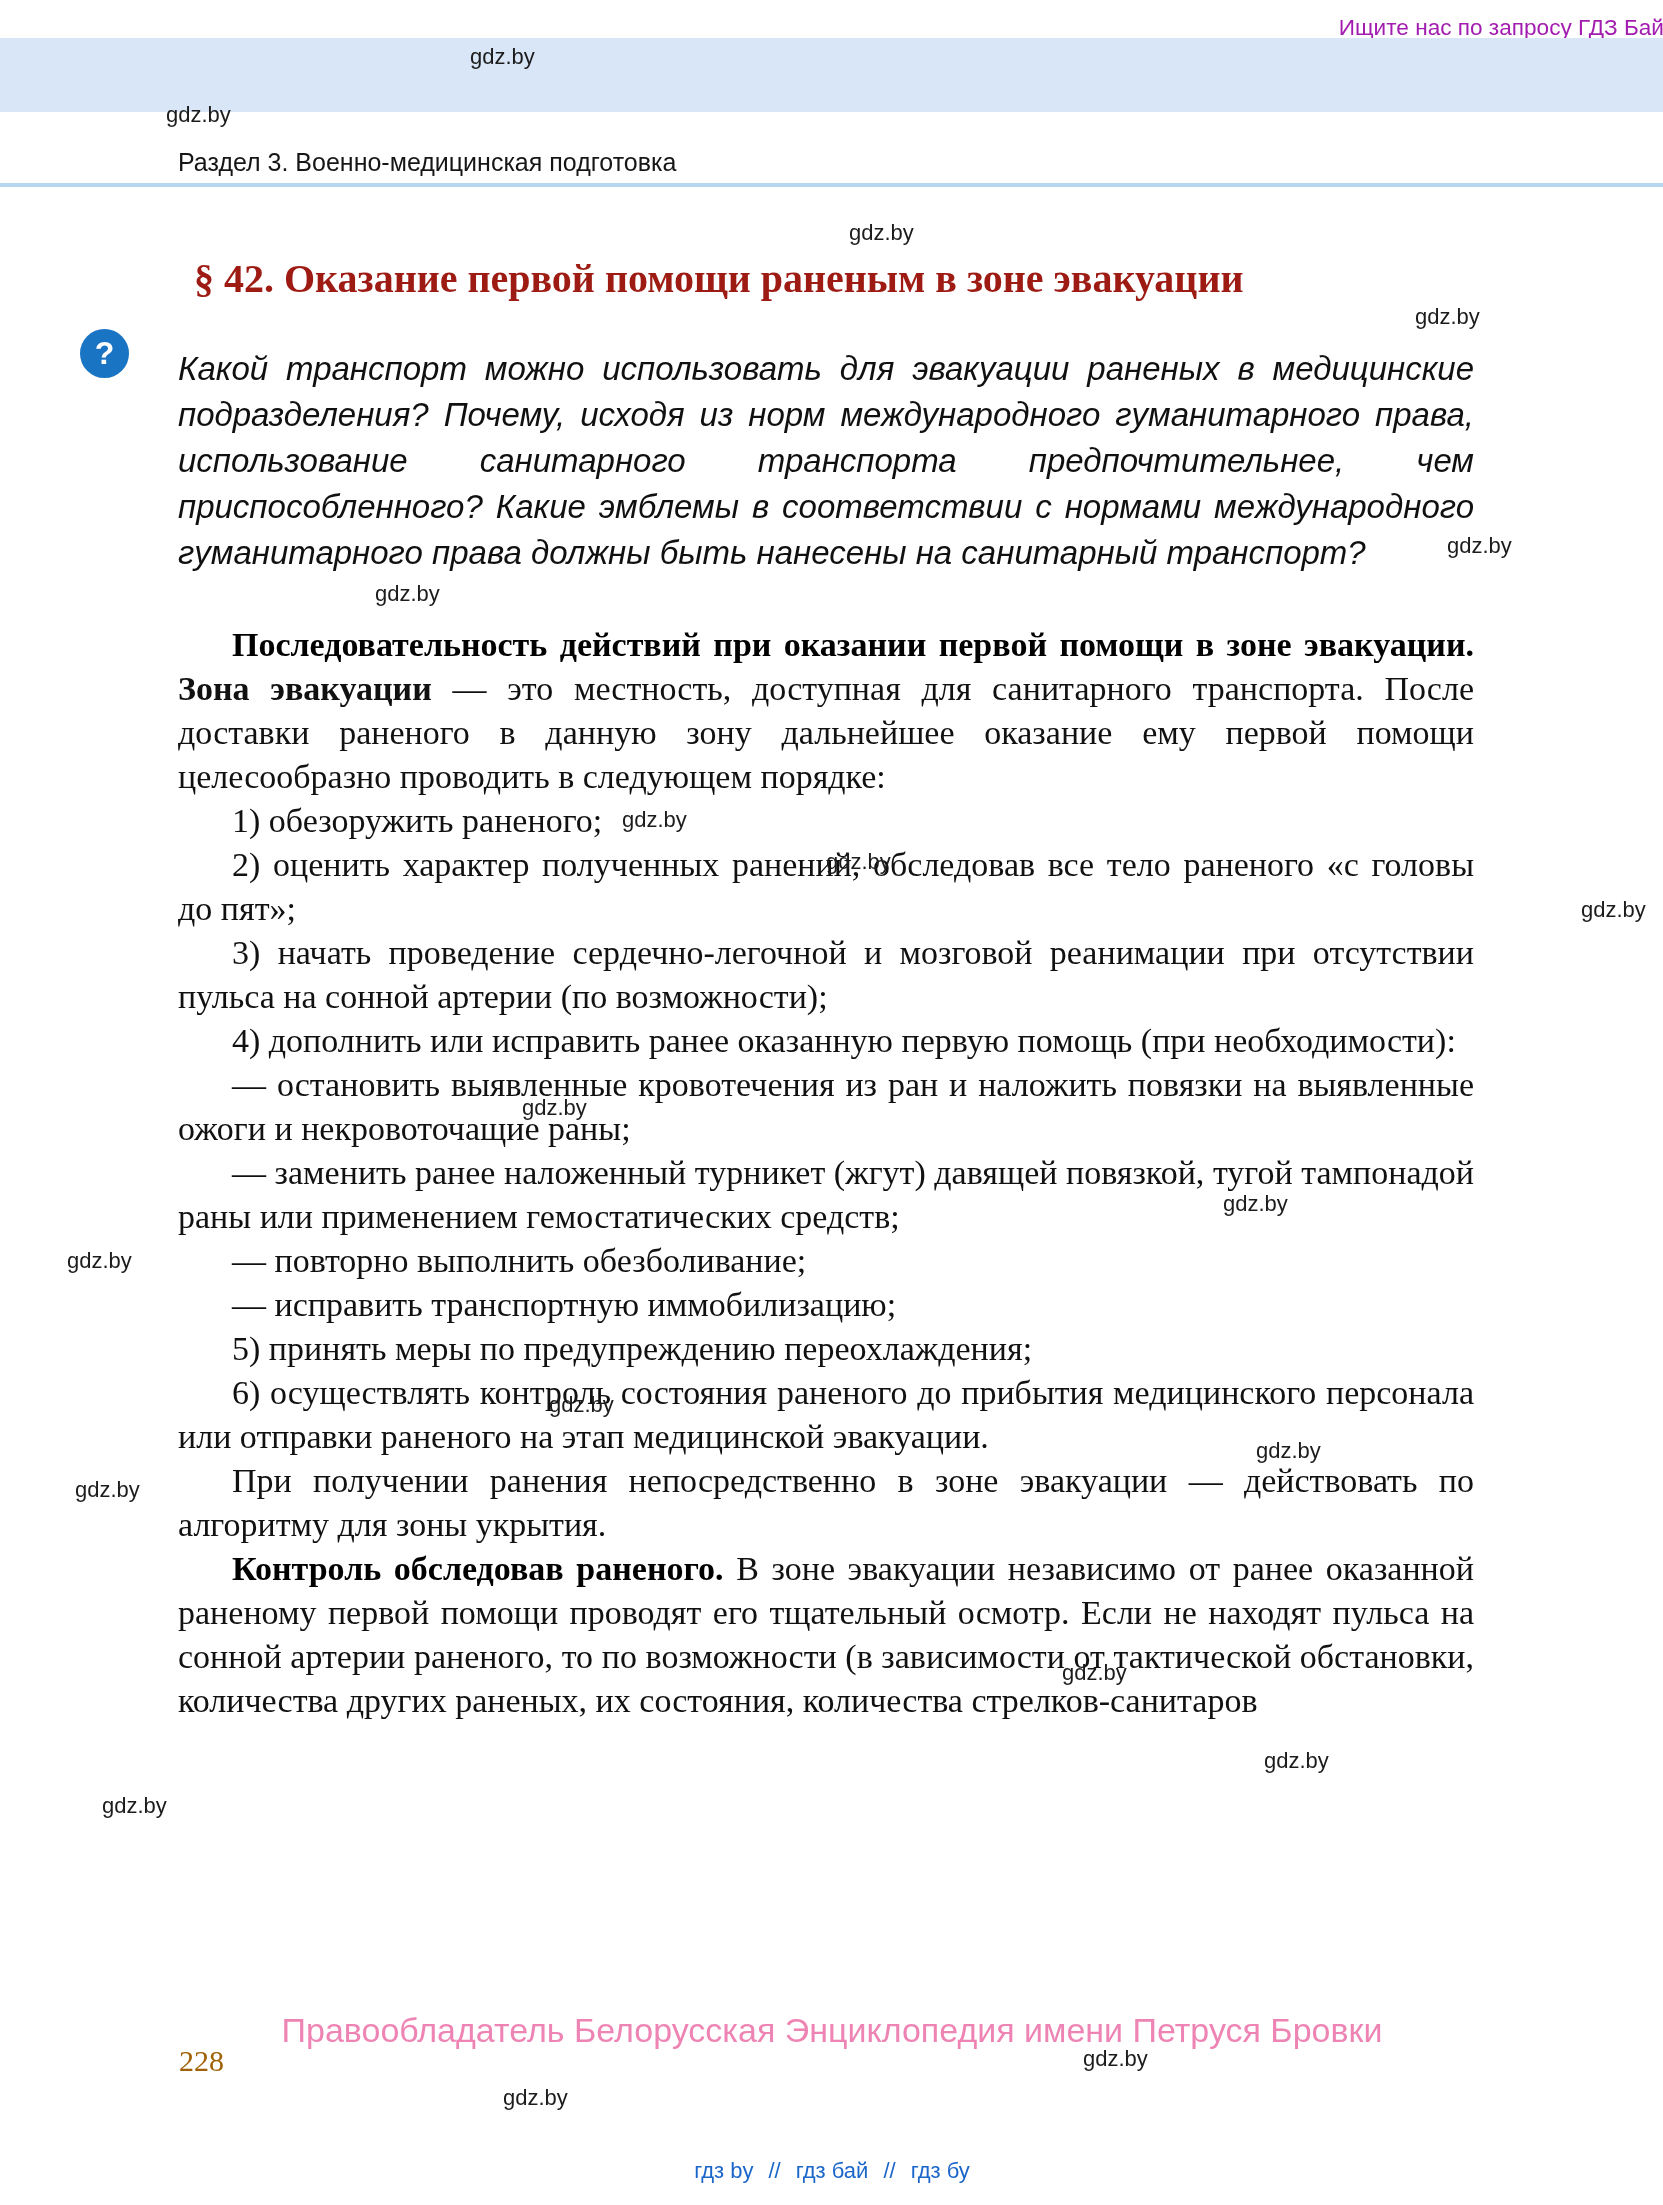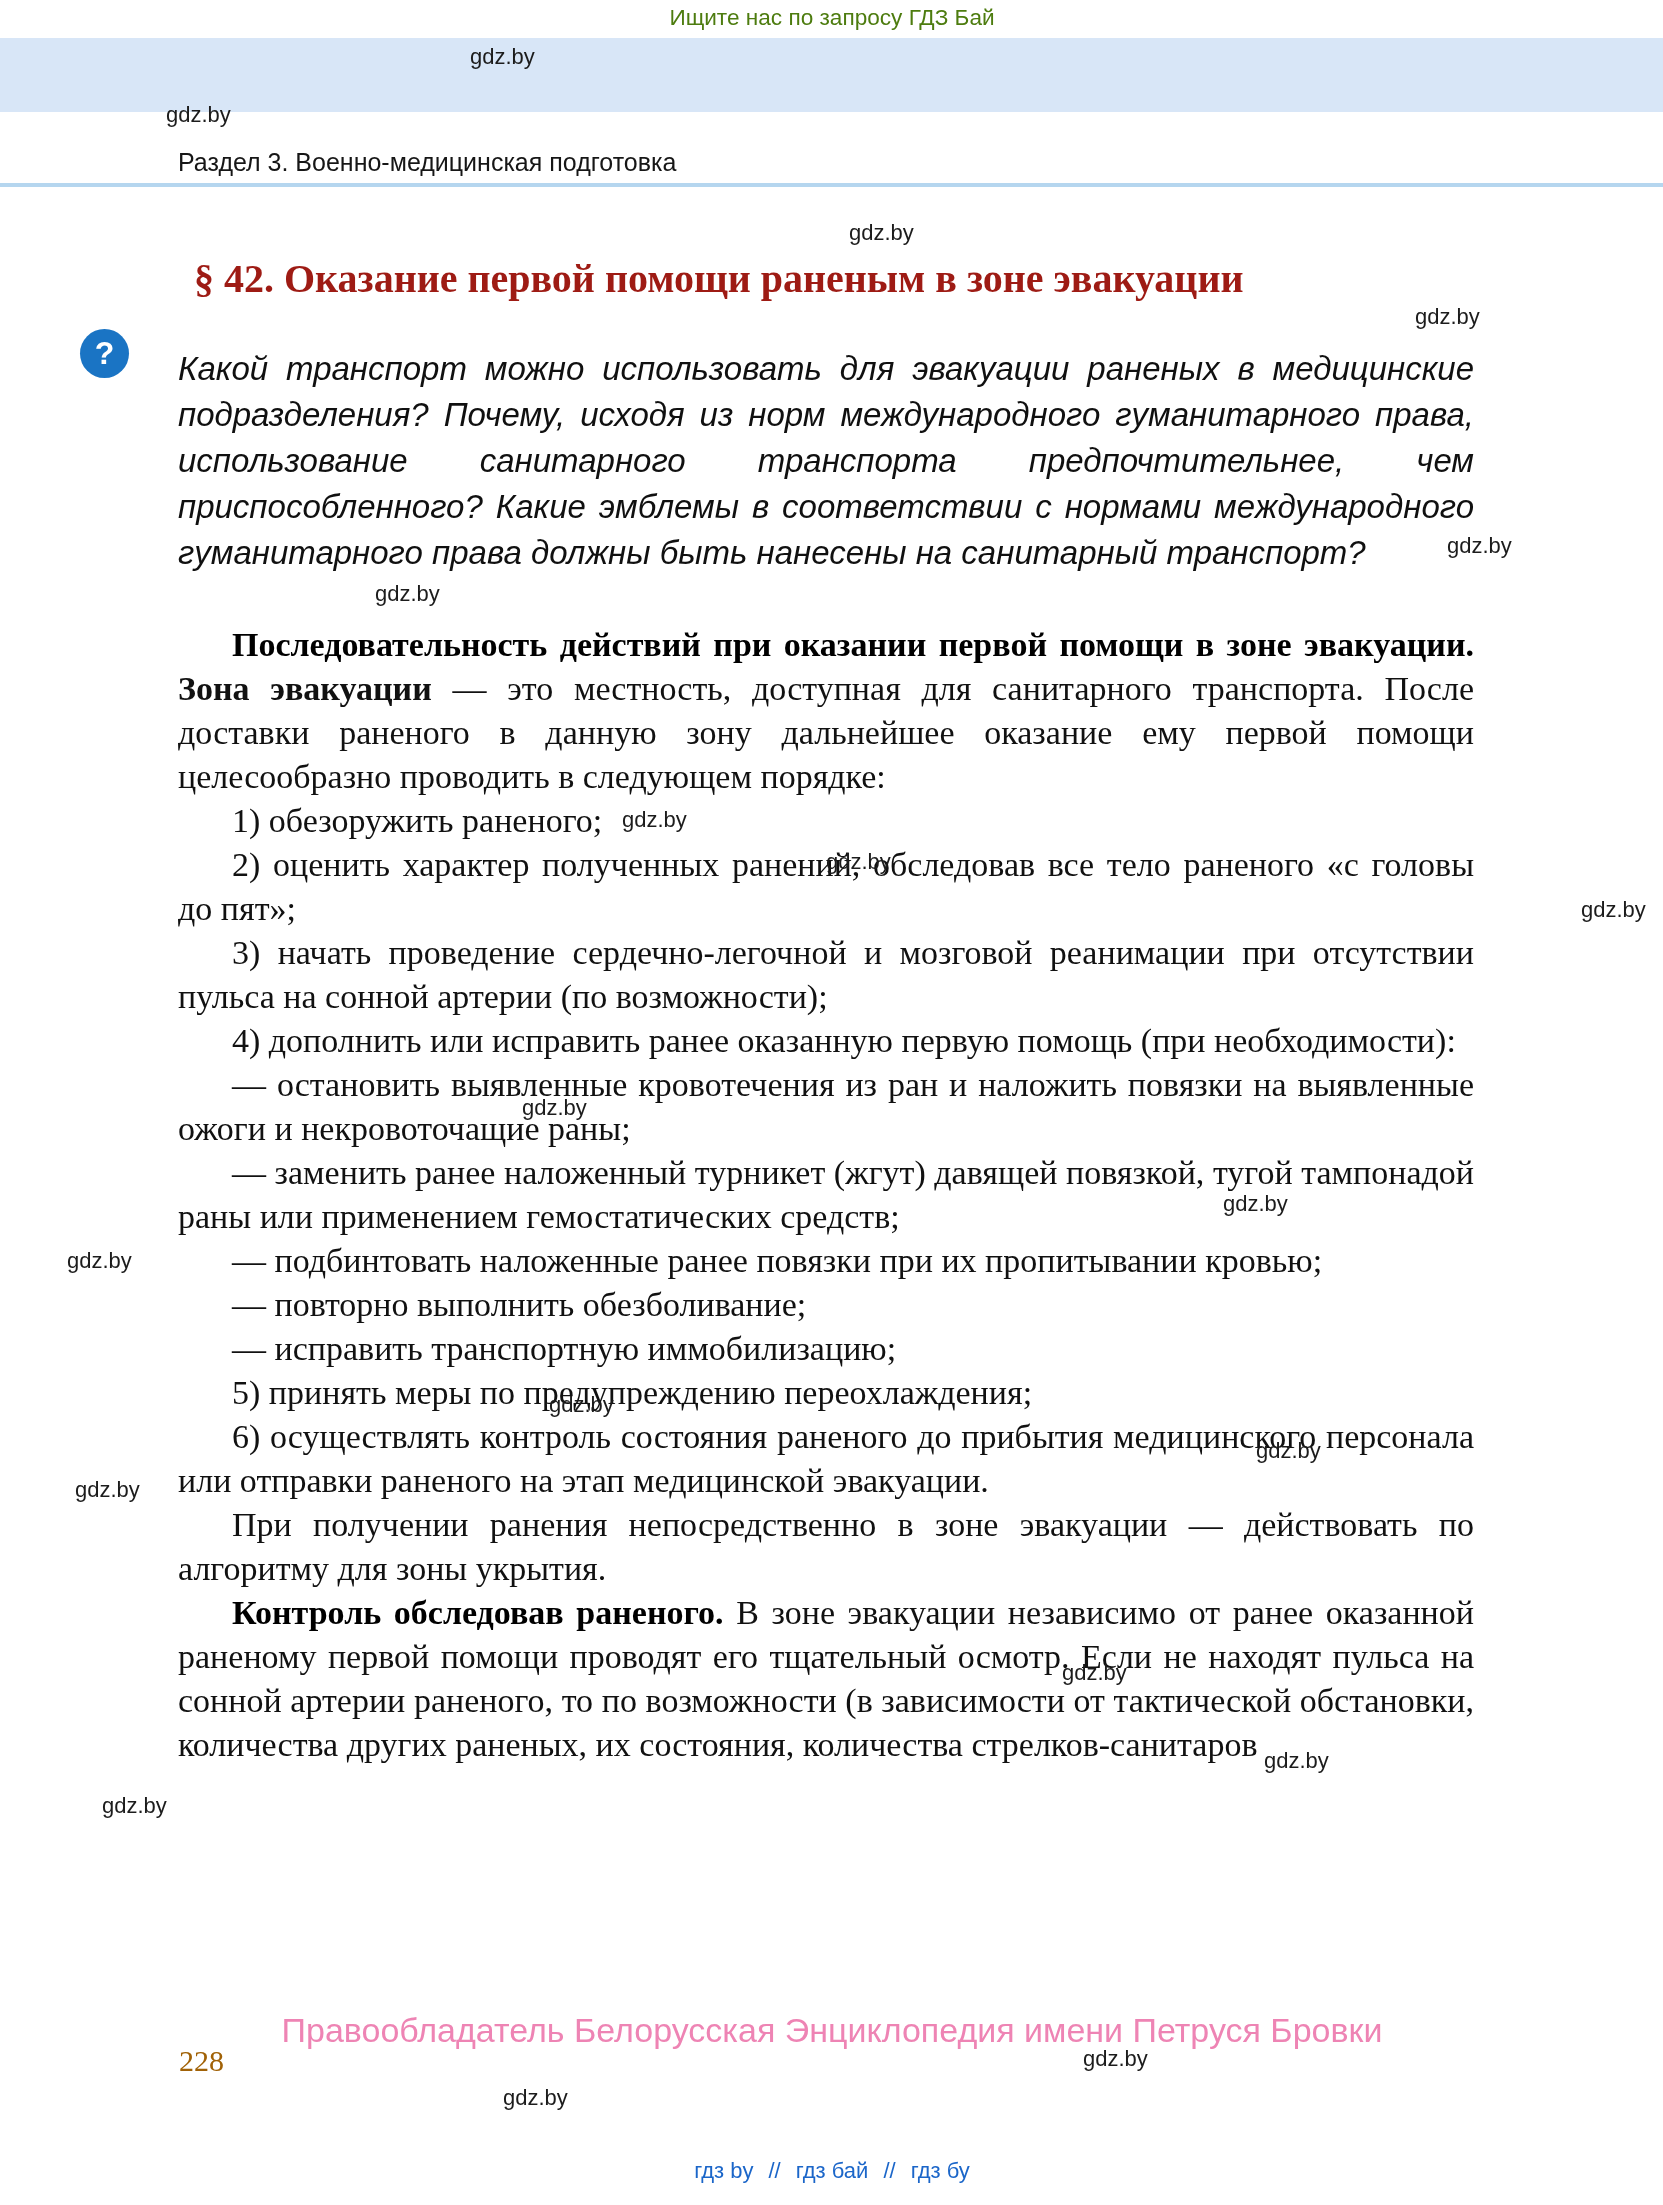--- a/index.html
+++ b/index.html
@@ -2,24 +2,24 @@
 <html lang="ru" style="font-size:13.4px"><head>
 <meta charset="utf-8">
 <style>
   html,body { margin:0; padding:0; background:#ffffff; }
   .page {
     position:relative; width:1664px; height:2205px;
     background:#ffffff; overflow:hidden;
     font-family:"Liberation Serif", serif; color:#111;
   }
   .promo {
-    position:absolute; top:5px; left:0; width:100%;
-    text-align:center;
+    position:absolute; top:15px; left:0; width:100%;
+    text-align:right;
     font-family:"Liberation Sans", sans-serif;
-    font-size:22.6px; color:#4d7c0f;
+    font-size:22.6px; color:#a21caf;
   }
   .band {
     position:absolute; top:38px; left:0; width:100%; height:74px;
     background:#d8e6f7;
   }
   .section-header {
     position:absolute; top:148px; left:178px;
     font-family:"Liberation Sans", sans-serif;
     font-size:25px; color:#161616;
   }
@@ -103,21 +103,20 @@
     <div class="question">Какой транспорт можно использовать для эвакуации раненых в медицинские подразделения? Почему, исходя из норм международного гуманитарного права, использование санитарного транспорта предпочтительнее, чем приспособленного? Какие эмблемы в соответствии с нормами международного гуманитарного права должны быть нанесены на санитарный транспорт?</div>
 
     <div class="bodytext">
       <p><span class="red">Последовательность действий при оказании первой помощи в зоне эвакуации. </span><span class="bold">Зона эвакуации</span><span> — это местность, доступная для санитарного транспорта. После доставки раненого в данную зону дальнейшее оказание ему первой помощи целесообразно проводить в следующем порядке:</span></p>
       <p>1) обезоружить раненого;</p>
       <p>2) оценить характер полученных ранений, обследовав все тело раненого «с головы до пят»;</p>
       <p>3) начать проведение сердечно-легочной и мозговой реанимации при отсутствии пульса на сонной артерии (по возможности);</p>
       <p>4) дополнить или исправить ранее оказанную первую помощь (при необходимости):</p>
       <p>— остановить выявленные кровотечения из ран и наложить повязки на выявленные ожоги и некровоточащие раны;</p>
       <p>— заменить ранее наложенный турникет (жгут) давящей повязкой, тугой тампонадой раны или применением гемостатических средств;</p>
-      <p>— подбинтовать наложенные ранее повязки при их пропитывании кровью;</p>
       <p>— повторно выполнить обезболивание;</p>
       <p>— исправить транспортную иммобилизацию;</p>
       <p>5) принять меры по предупреждению переохлаждения;</p>
       <p>6) осуществлять контроль состояния раненого до прибытия медицинского персонала или отправки раненого на этап медицинской эвакуации.</p>
       <p>При получении ранения непосредственно в зоне эвакуации — действовать по алгоритму для зоны укрытия.</p>
       <p><span class="red">Контроль обследовав раненого.</span><span> В зоне эвакуации независимо от ранее оказанной раненому первой помощи проводят его тщательный осмотр. Если не находят пульса на сонной артерии раненого, то по возможности (в зависимости от тактической обстановки, количества других раненых, их состояния, количества стрелков-санитаров</span></p>
     </div>
   </div>
 
   <span class="wm" style="left:470px;  top:44px">gdz.by</span>

